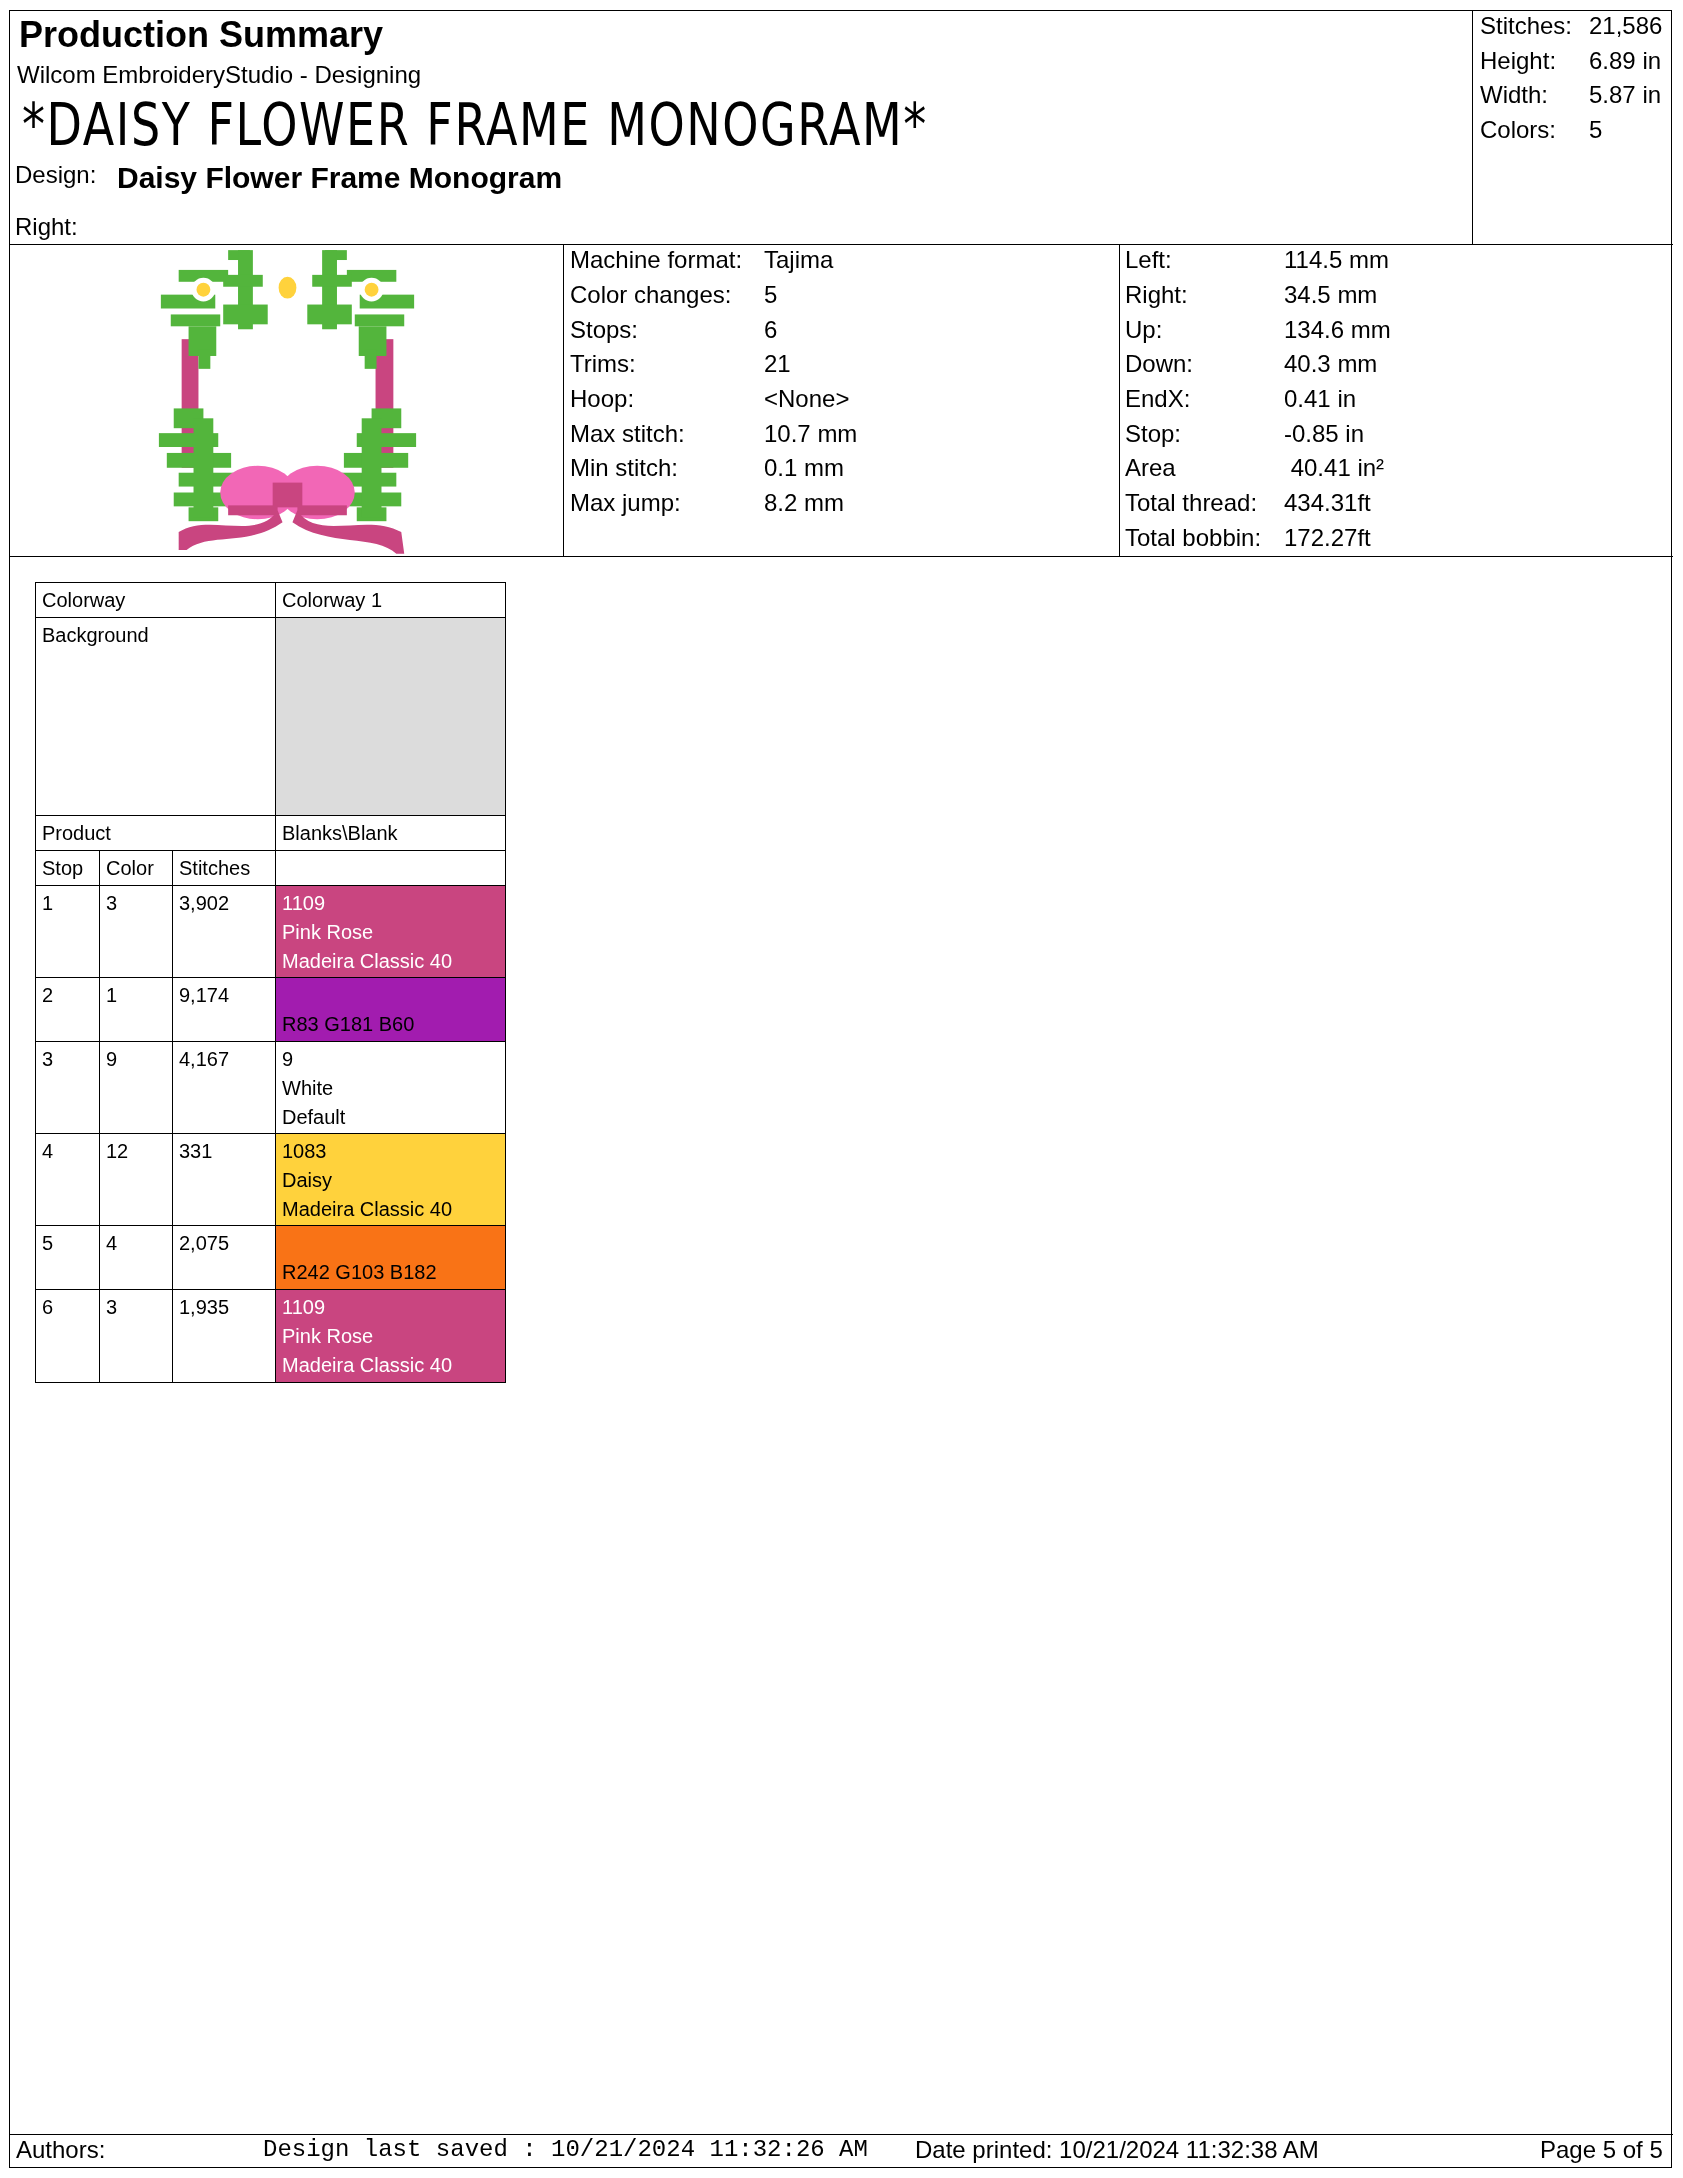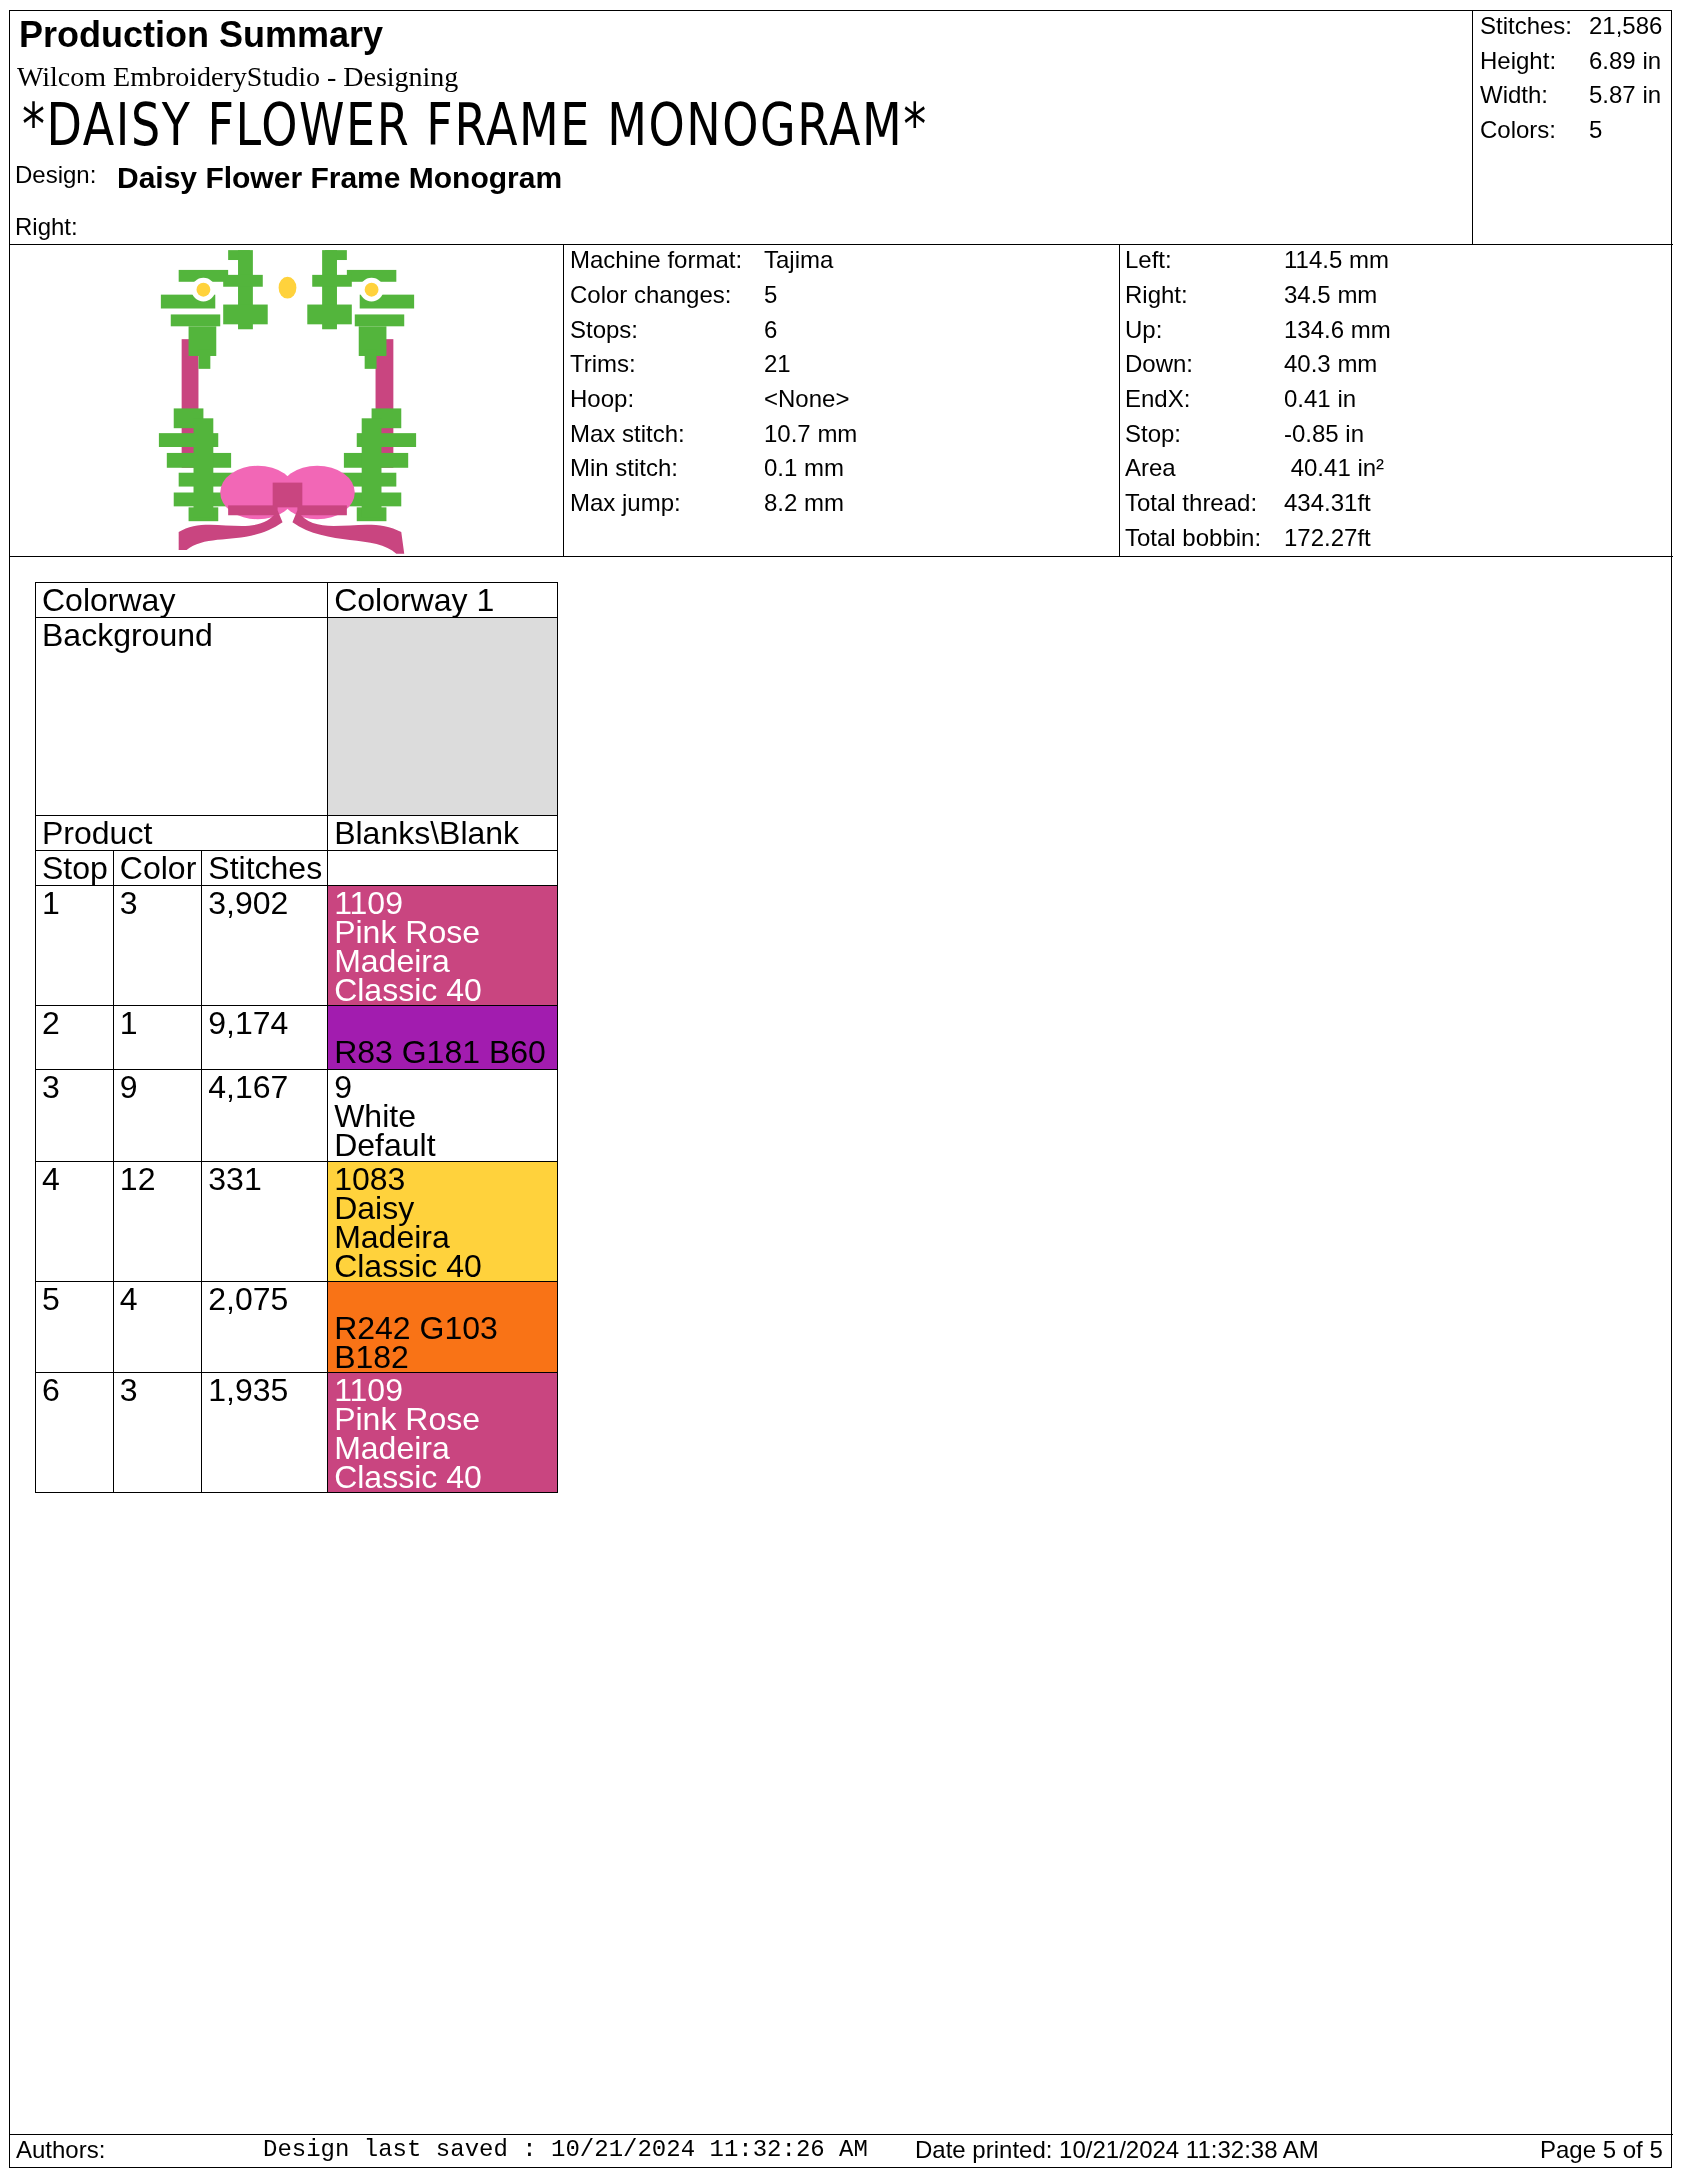--- a/index.html
+++ b/index.html
@@ -5,29 +5,29 @@
   html, body { margin:0; padding:0; background:#ffffff; }
   body { width:1683px; height:2178px; position:relative; overflow:hidden;
          font-family:"Liberation Sans", sans-serif; color:#000; }
   .abs { position:absolute; }
   .frame { position:absolute; left:9px; top:10px; width:1663px; height:2158px;
            border:1.5px solid #000; box-sizing:border-box; }
   .hline { position:absolute; height:0; border-top:1.5px solid #000; }
   .vline { position:absolute; width:0; border-left:1.5px solid #000; }
   .t { position:absolute; white-space:nowrap; line-height:1; }
   .title { font-size:36px; font-weight:bold; }
-  .sub { font-size:28px;font-family:Liberation Serif, serif; }
+  .sub { font-size:24px; }
   .mono { font-family:"DejaVu Sans", sans-serif; font-size:59px;
           transform:scaleX(0.78); transform-origin:left top; letter-spacing:2px; }
   .lbl { font-size:24px; }
   .design-name { font-size:30px; font-weight:bold; }
   .stat { font-size:24px; }
   
   .ct { position:absolute; left:35px; top:582px; border-collapse:collapse;
-        font-size:32px; }
+        font-size:20px; }
   .ct td { border:1.5px solid #000; vertical-align:top; padding:3px 5px 0 6px;
            box-sizing:border-box; line-height:29px; }
   .sw-light { color:#ffffff; }
   .footer { font-size:24px; }
 </style>
 </head>
 <body>
 
 <div class="frame"></div>
 

